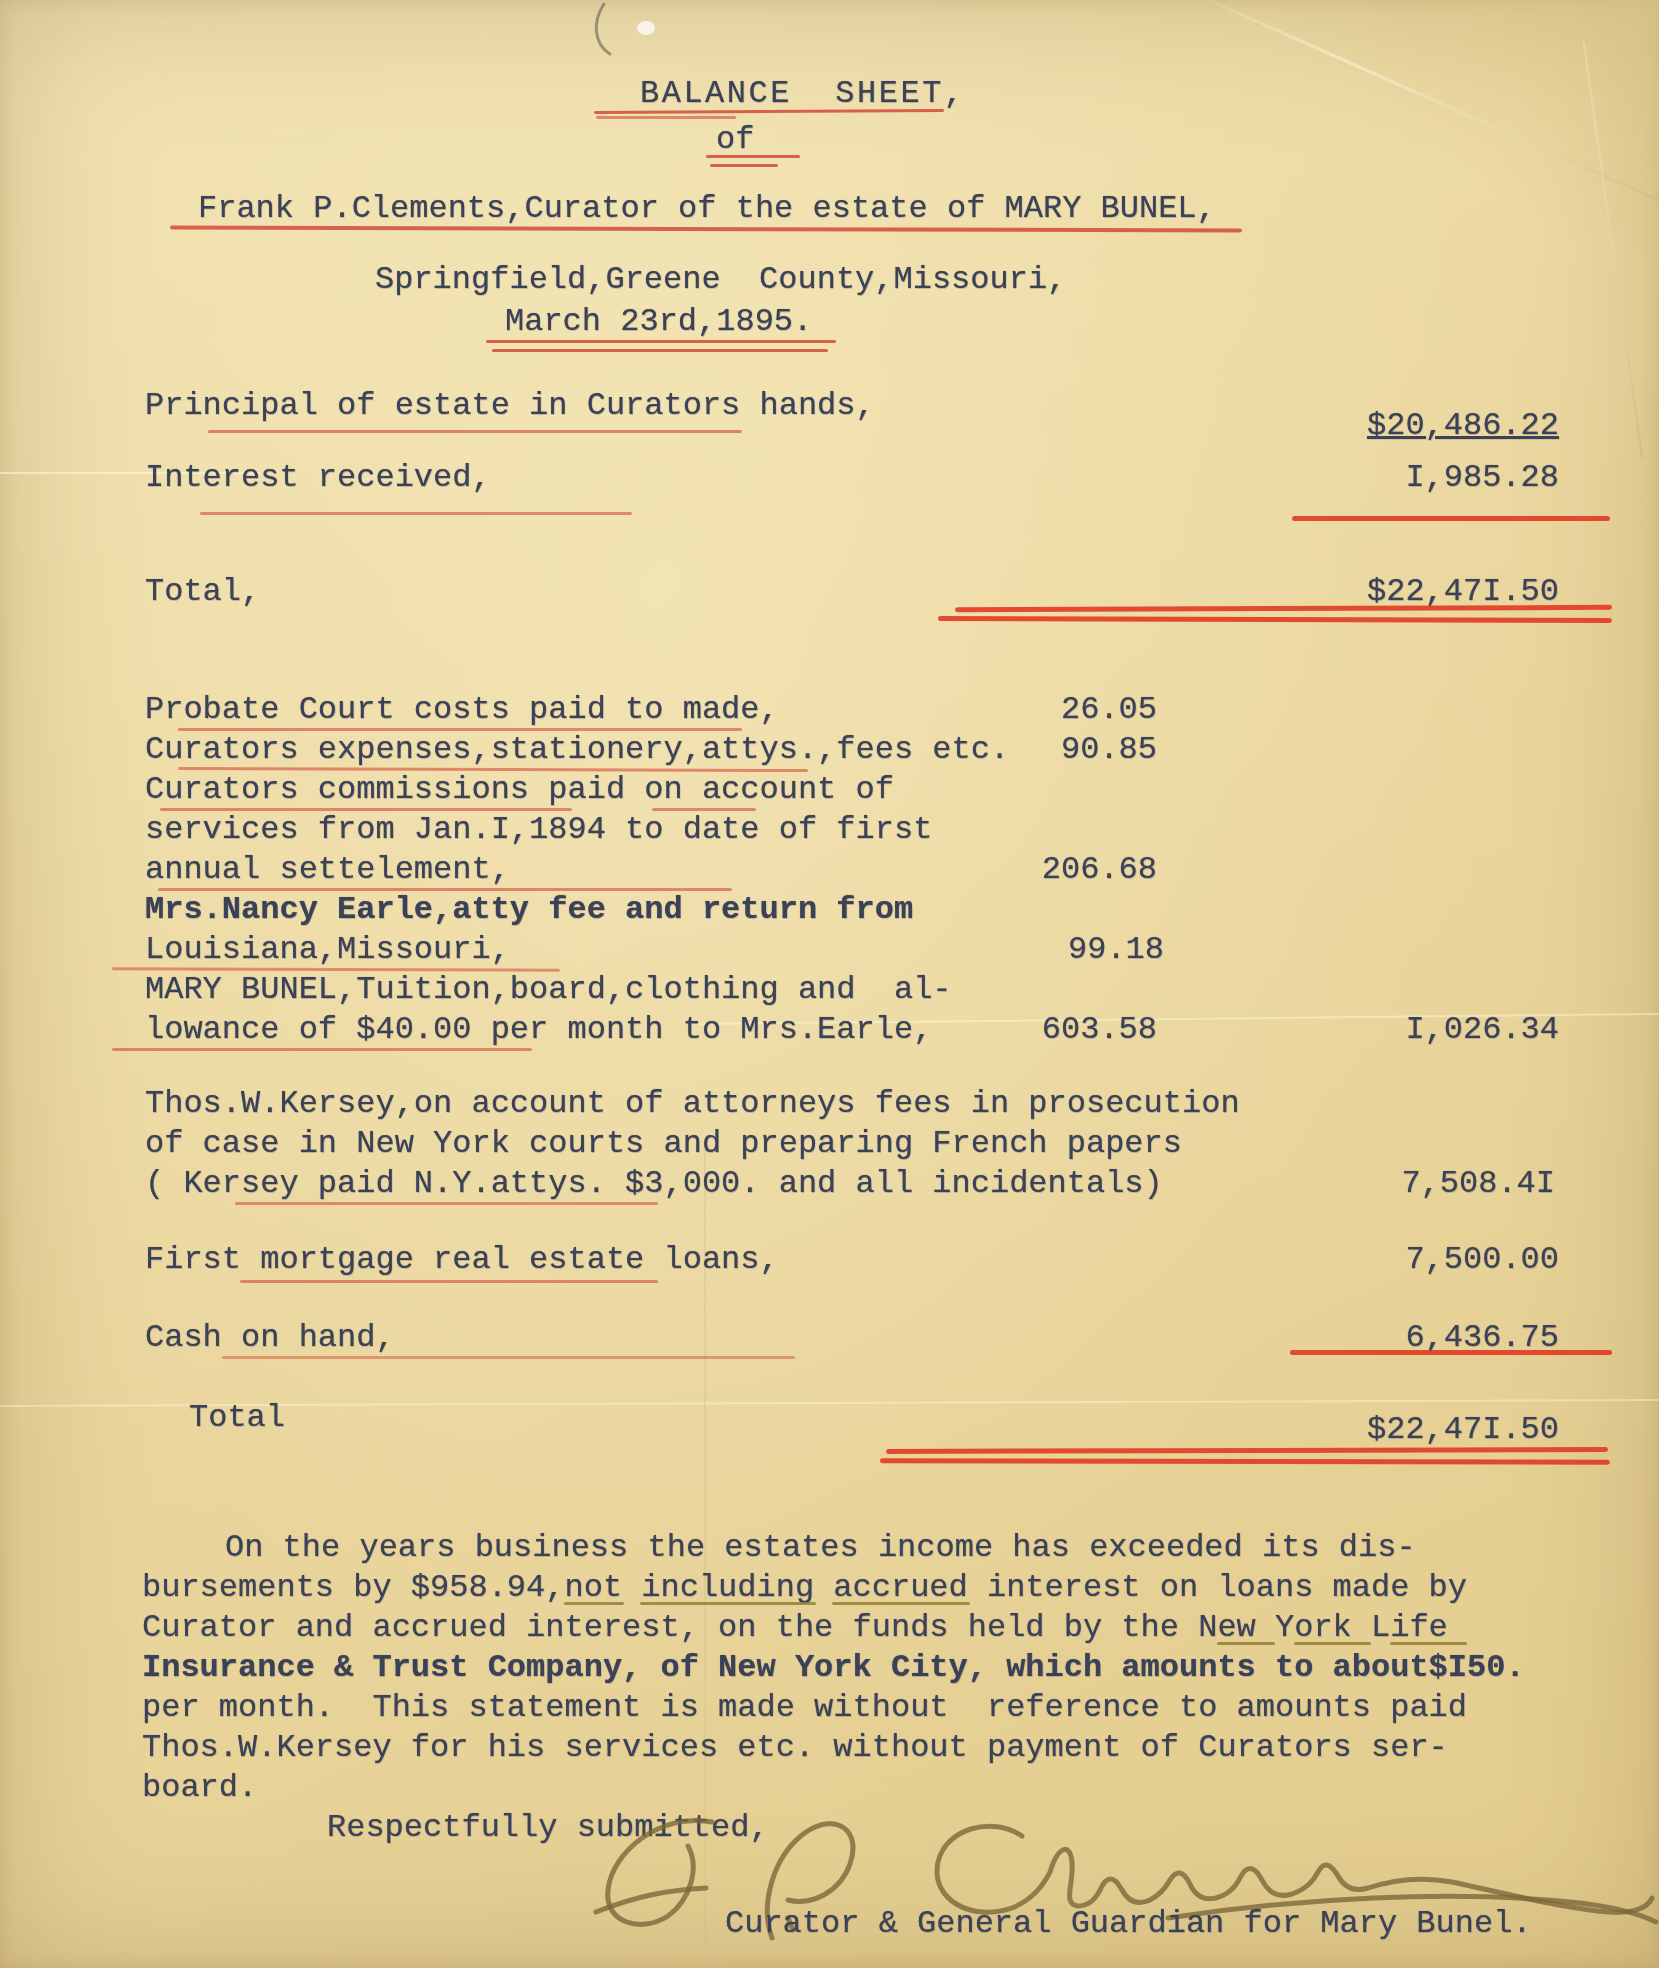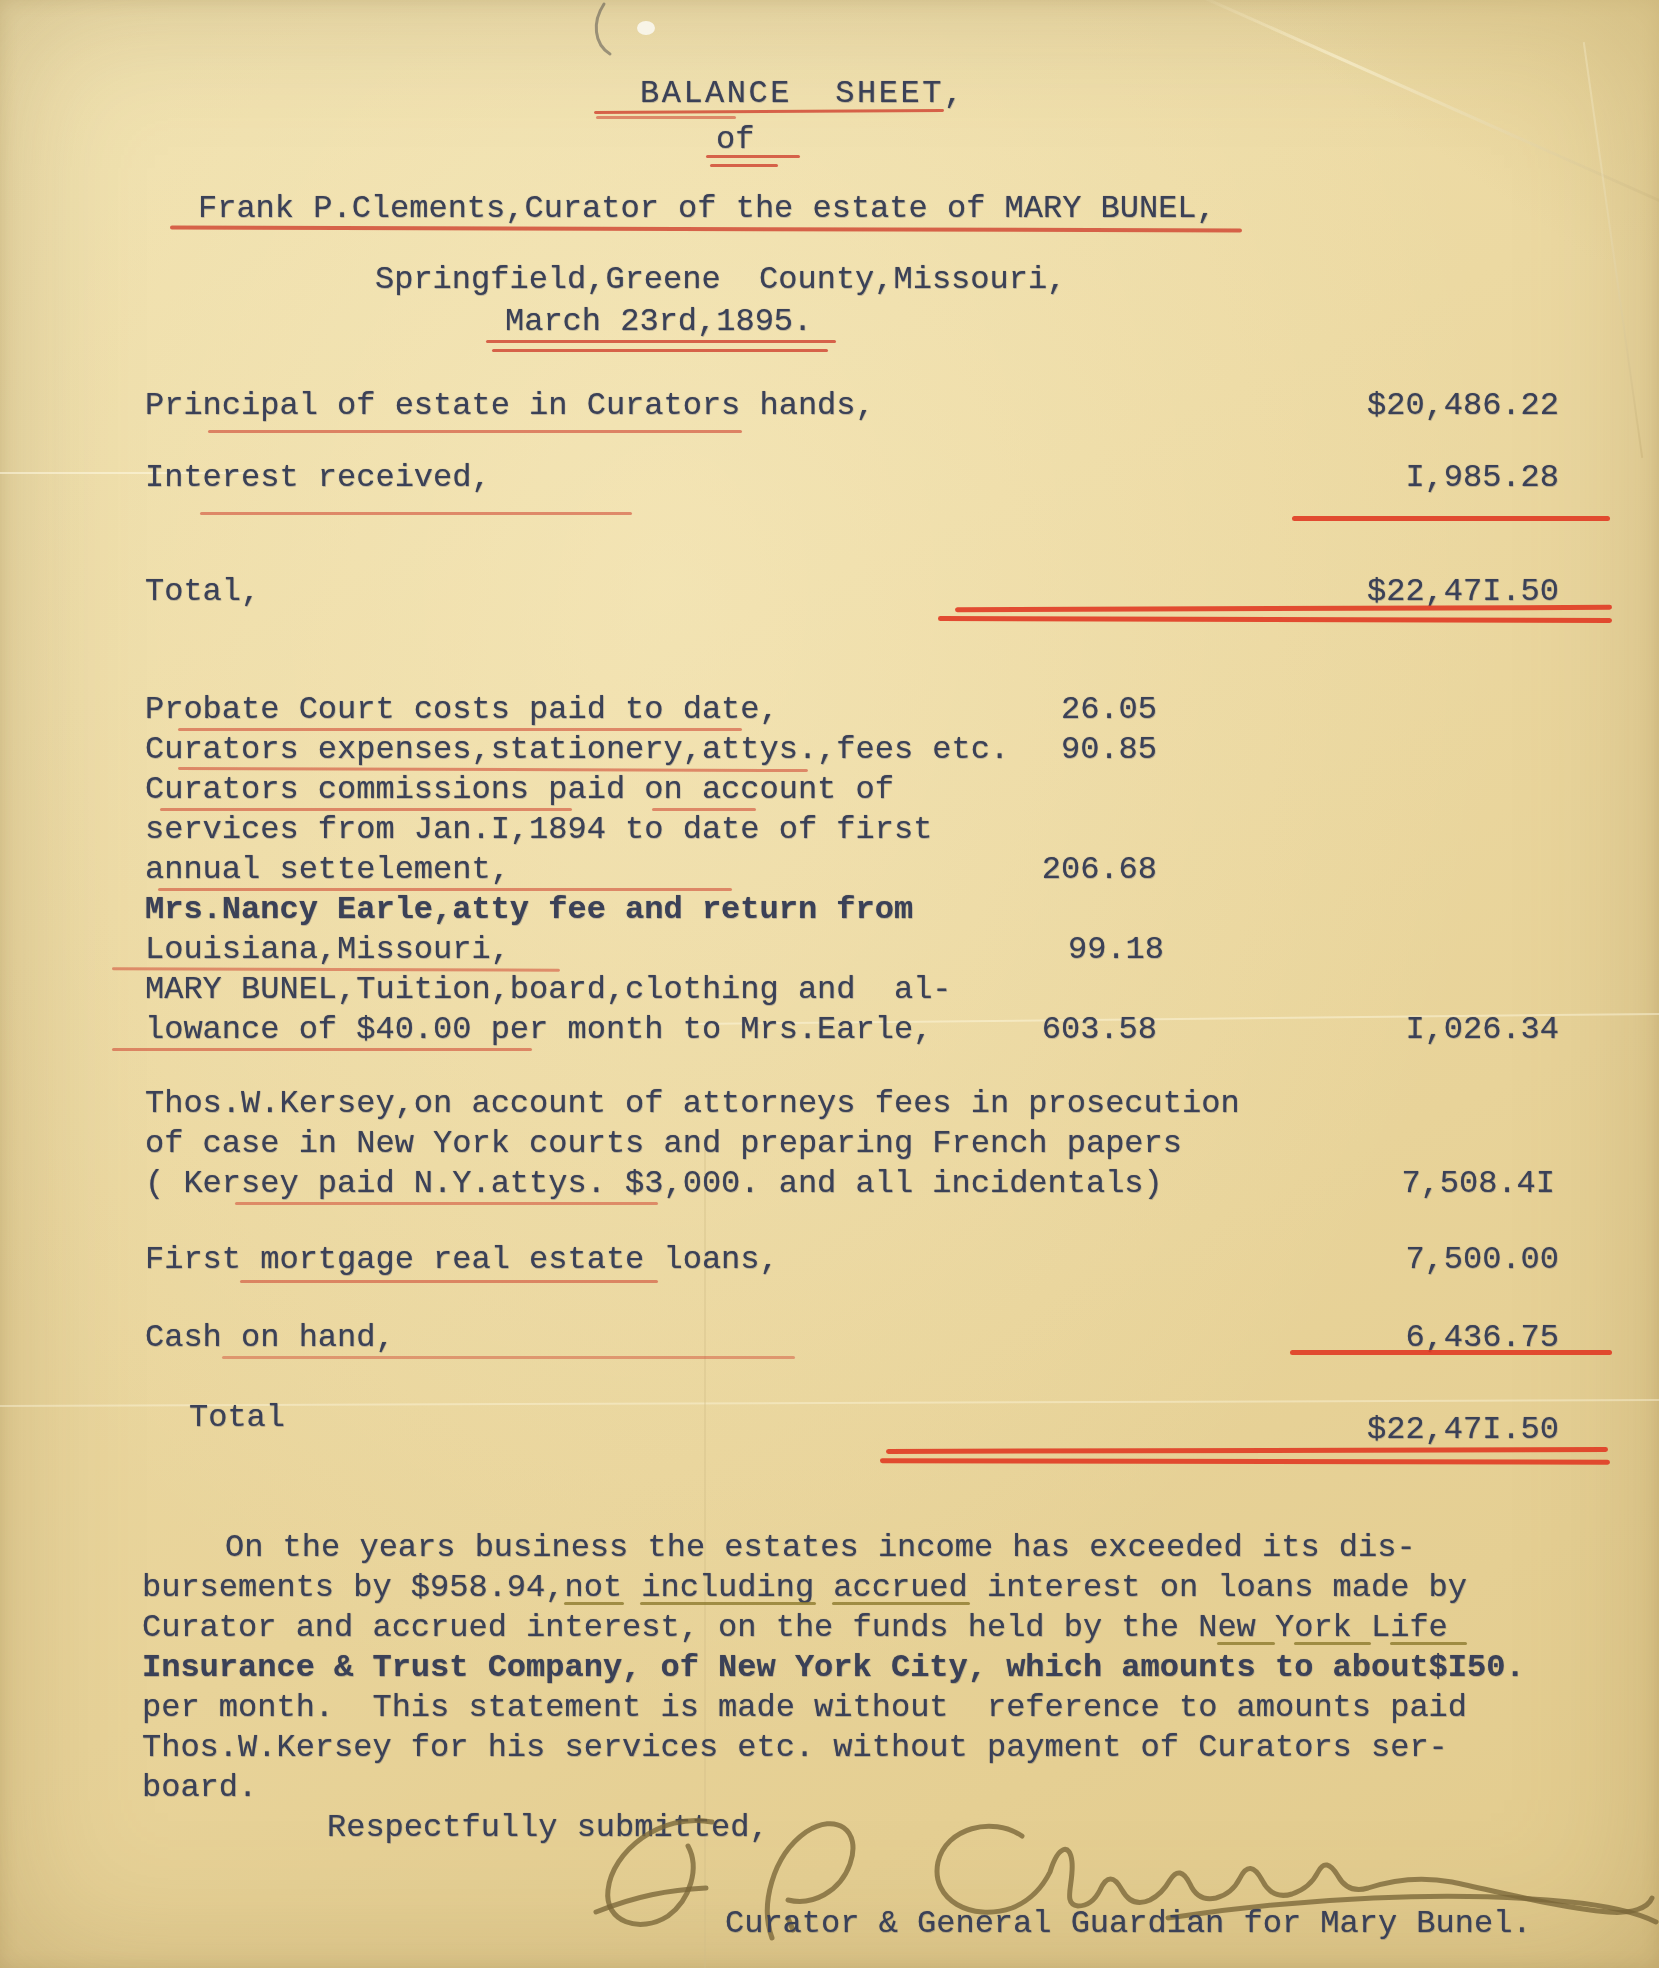--- a/index.html
+++ b/index.html
@@ -55,34 +55,34 @@
 
   <div class="t" style="left:198px;top:191px;">Frank P.Clements,Curator of the estate of MARY BUNEL,</div>
   <div class="rl" style="left:170px;top:227px;width:1072px;height:4px;transform:rotate(.15deg);"></div>
 
   <div class="t" style="left:375px;top:262px;">Springfield,Greene  County,Missouri,</div>
   <div class="t" style="left:505px;top:304px;">March 23rd,1895.</div>
   <div class="rl" style="left:486px;top:340px;width:350px;"></div>
   <div class="rl" style="left:492px;top:349px;width:336px;"></div>
 
   <div class="t" style="left:145px;top:388px;">Principal of estate in Curators hands,</div>
-  <div class="t" style="right:100px;top:388px;">$20,486.22</div>
+  <div class="t" style="right:100px;top:408px;text-decoration:underline;">$20,486.22</div>
   <div class="rl" style="left:208px;top:430px;width:534px;opacity:.75;"></div>
 
   <div class="t" style="left:145px;top:460px;">Interest received,</div>
   <div class="t" style="right:100px;top:460px;">I,985.28</div>
   <div class="rl" style="left:200px;top:512px;width:432px;opacity:.7;"></div>
   <div class="rl2" style="left:1292px;top:516px;width:318px;"></div>
 
   <div class="t" style="left:145px;top:574px;">Total,</div>
   <div class="t" style="right:100px;top:574px;">$22,47I.50</div>
   <div class="rl2" style="left:955px;top:606px;width:657px;transform:rotate(-.2deg);"></div>
   <div class="rl2" style="left:938px;top:617px;width:674px;transform:rotate(.15deg);"></div>
 
-  <div class="t" style="left:145px;top:692px;">Probate Court costs paid to date,</div>
+  <div class="t" style="left:145px;top:692px;">Probate Court costs paid to made,</div>
   <div class="t" style="right:502px;top:692px;">26.05</div>
   <div class="rl" style="left:178px;top:728px;width:564px;opacity:.7;"></div>
 
   <div class="t" style="left:145px;top:732px;">Curators expenses,stationery,attys.,fees etc.</div>
   <div class="t" style="right:502px;top:732px;">90.85</div>
   <div class="rl" style="left:178px;top:768px;width:630px;opacity:.7;transform:rotate(.2deg);"></div>
 
   <div class="t" style="left:145px;top:772px;">Curators commissions paid on account of</div>
   <div class="rl" style="left:160px;top:808px;width:412px;opacity:.7;"></div>
   <div class="rl" style="left:652px;top:808px;width:104px;opacity:.7;"></div>

